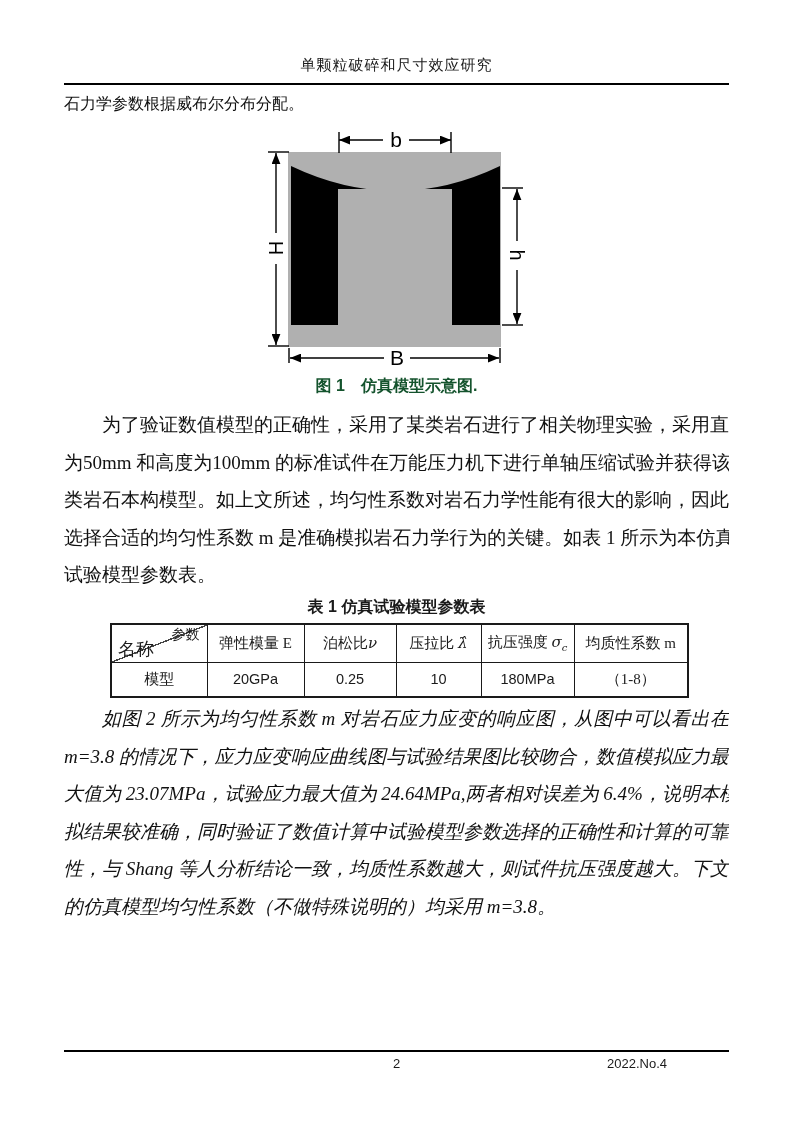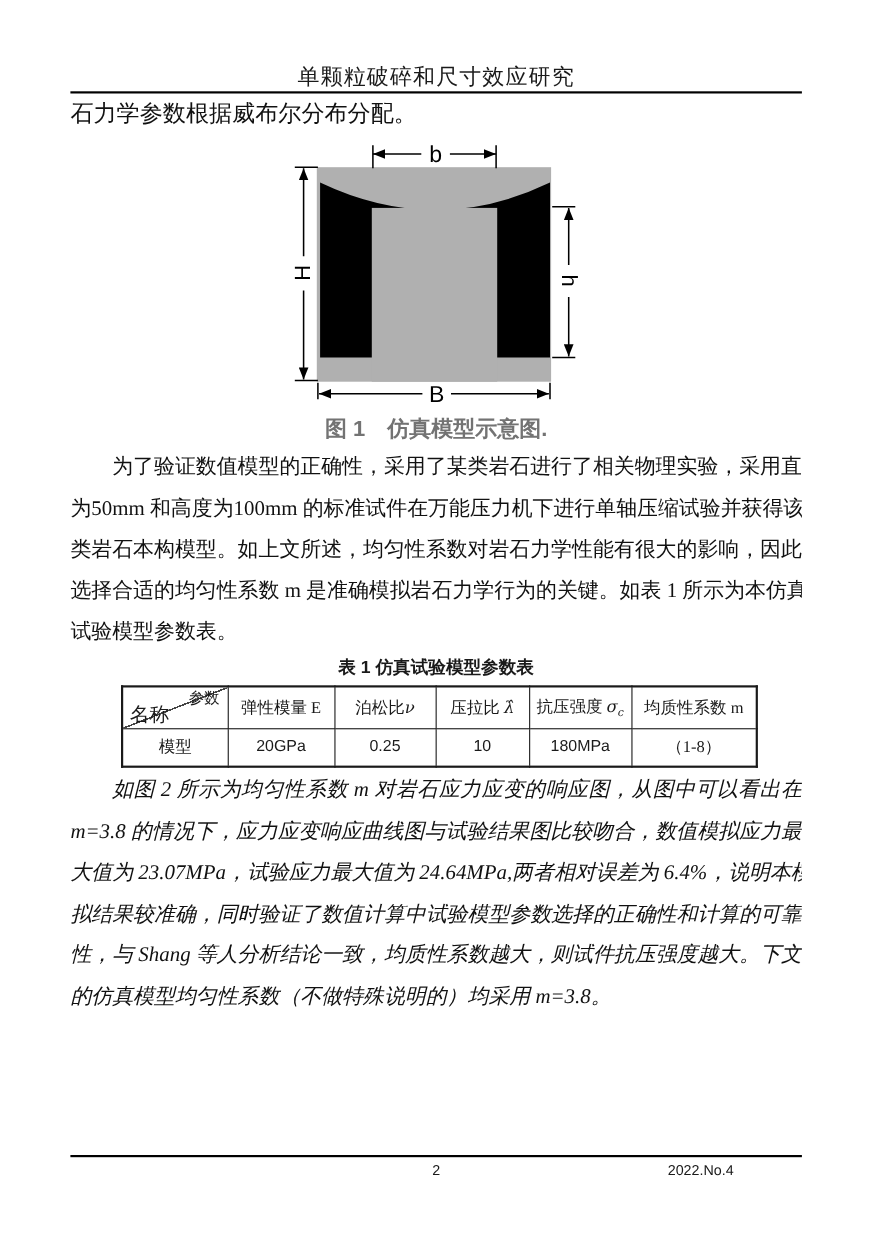--- a/index.html
+++ b/index.html
@@ -10,49 +10,49 @@
     margin: 0 auto;
     background: #ffffff;
     overflow: hidden;
     color: #111;
     font-family: "Liberation Serif", "DejaVu Serif", serif;
   }
 
   
   .header-title {
     position: absolute; top: 56px; left: 64px; width: 665px;
-    text-align: center; font-size: 20px; color: #1a1a1a; letter-spacing: 1px;
+    text-align: center; font-size: 15px; color: #1a1a1a; letter-spacing: 1px;
   }
   .header-rule {
     position: absolute; top: 83px; left: 64px; width: 665px; height: 2px;
     background: #000;
   }
 
   
   .intro {
     position: absolute; top: 85px; left: 64px; width: 665px;
-    font-size: 21px; line-height: 37.6px; text-align: left;
+    font-size: 16px; line-height: 37.6px; text-align: left;
   }
   .para { position: absolute; left: 64px; width: 665px; font-size: 19px; }
   .para-1 { top: 406px; }
   .para-2 { top: 700px; font-style: italic; }
   .pline {
     height: 37.6px; line-height: 37.6px;
     text-align: justify; text-align-last: justify;
     overflow: hidden; white-space: nowrap;
   }
   .pline.last { text-align-last: left; }
   .pline.indent { text-indent: 2em; }
 
   
   .figure-svg { position: absolute; left: 230px; top: 115px; }
   .fig-caption {
     position: absolute; top: 376px; left: 64px; width: 665px;
-    text-align: center; font-size: 20px; font-weight: 700;
-    font-family: "Liberation Sans", "DejaVu Sans", sans-serif; color: #737373;
+    text-align: center; font-size: 16px; font-weight: 700;
+    font-family: "Liberation Sans", "DejaVu Sans", sans-serif; color: #14532d;
   }
   .dim-label { font-family: "Liberation Sans", "DejaVu Sans", sans-serif; fill: #000; }
 
   
   .table-caption {
     position: absolute; top: 597px; left: 64px; width: 665px;
     text-align: center; font-size: 16px; font-weight: 700;
     font-family: "Liberation Sans", "DejaVu Sans", sans-serif; color: #1a1a1a;
   }
   table.params {

